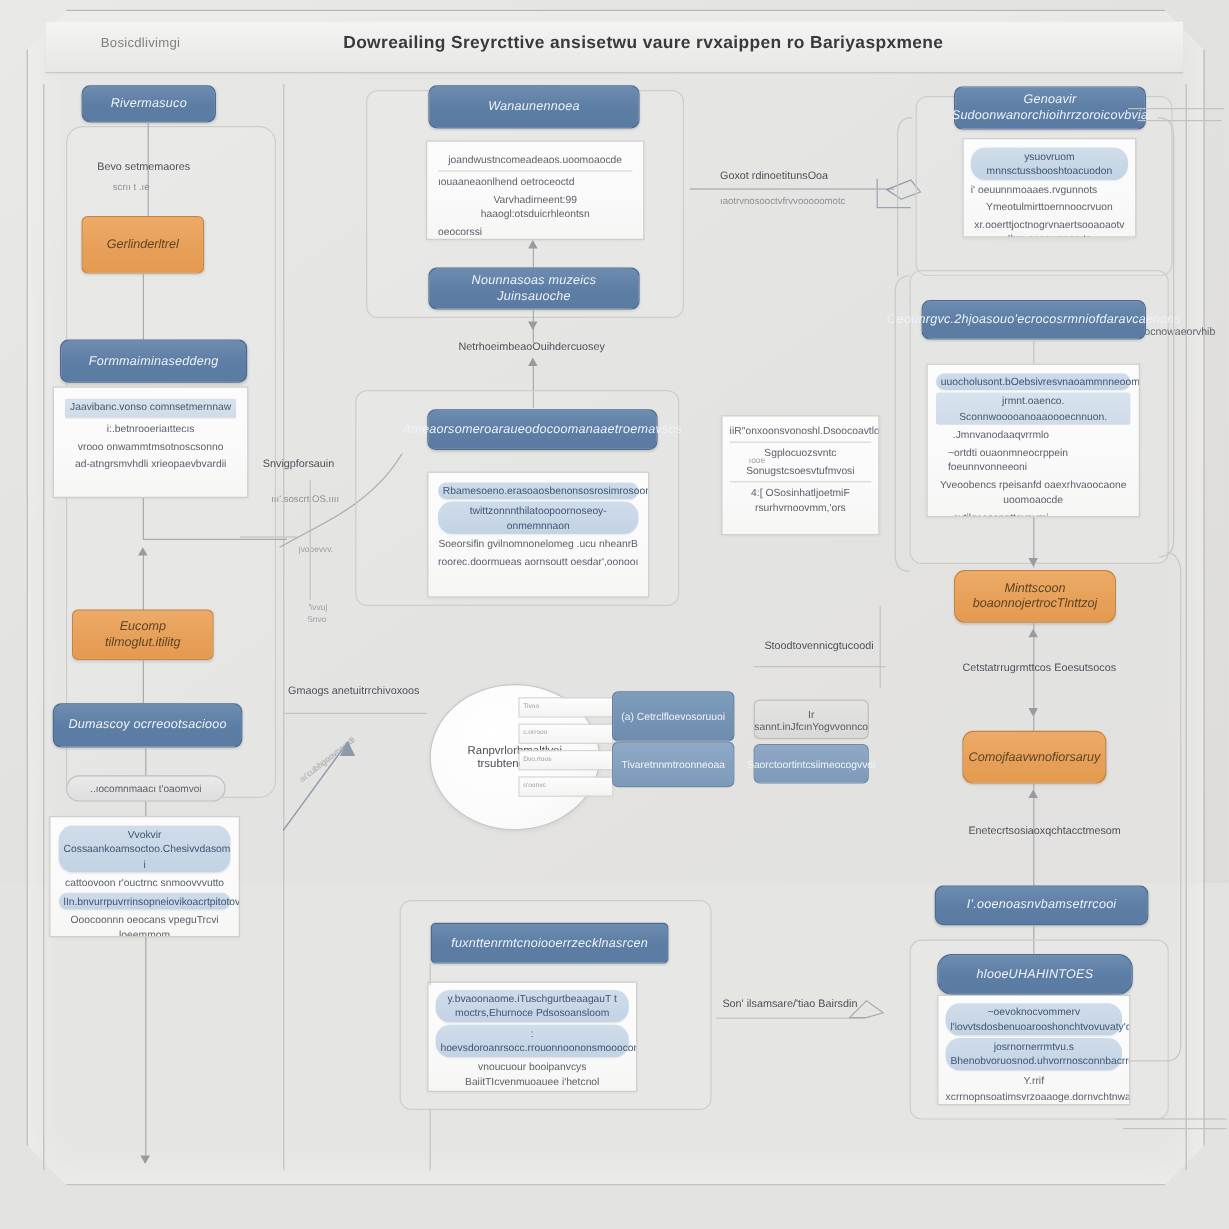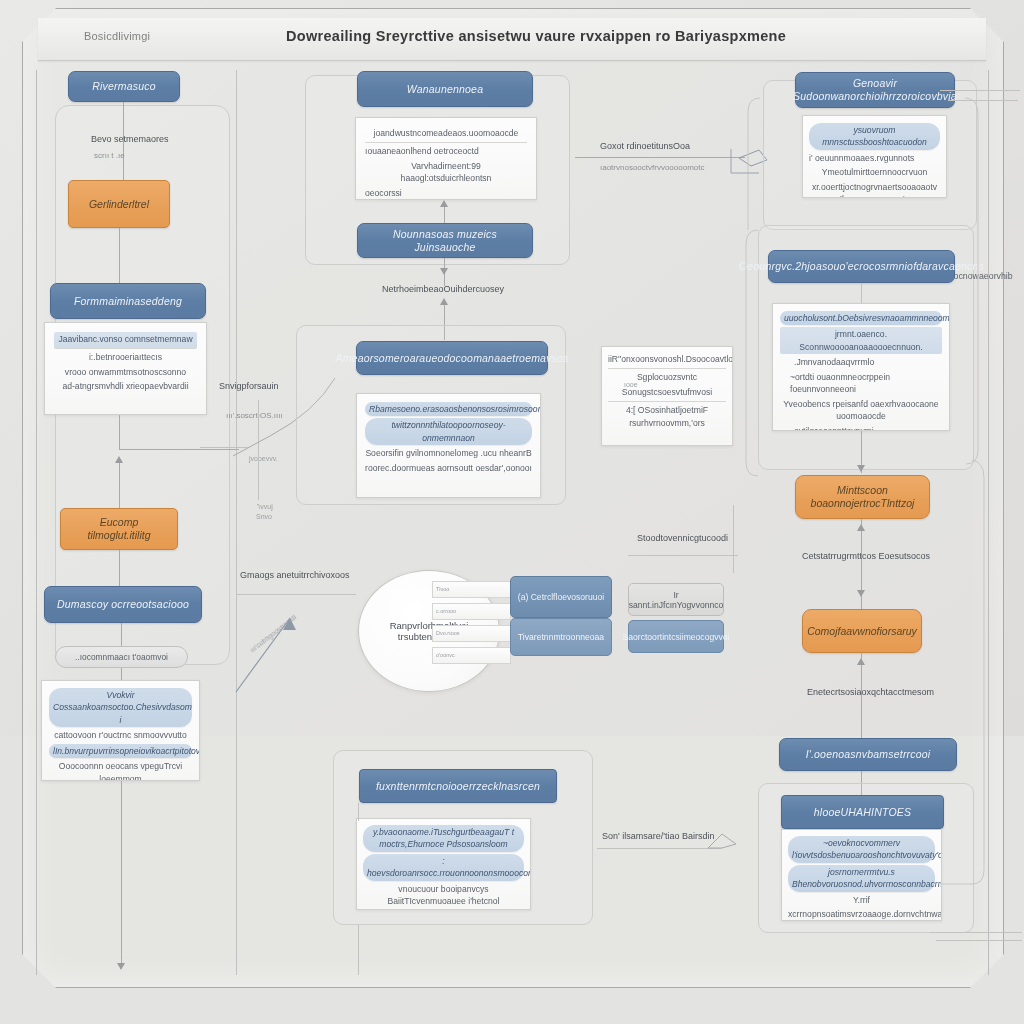--- a/index.html
+++ b/index.html
@@ -69,21 +69,20 @@
     padding:7px 9px;overflow:hidden;
   }
   .prow{
     font-size:8.6px;color:#5a5f68;line-height:1.45;
     filter:blur(.45px);margin:2px 0;text-align:center;
   }
   .prow.hl{
     background:linear-gradient(180deg,#cfdcea 0%,#c3d3e4 100%);
     color:#3f5572;border-radius:12px;padding:1px 4px;
     box-shadow:0 1px 1px rgba(0,0,0,.06);
-    font-style:italic;
   }
   .prow.hl2{
     background:linear-gradient(180deg,#d9e3ee 0%,#cfdbe8 100%);
     color:#46596f;border-radius:2px;padding:1px 4px;
   }
   .prow.rule{border-bottom:1px solid #d6d6d5;padding-bottom:3px;}
   .prow.left{text-align:left;}
 
   
   .group{
@@ -158,21 +157,21 @@
   <div class="vdiv" style="left:988px;top:70px;height:905px;"></div>
   <div class="vline faint" style="left:236px;top:70px;height:905px;"></div>
 
   <div class="group" style="left:55px;top:105px;width:175px;height:560px;border-radius:14px;"></div>
 
   <div class="node blue" style="left:68px;top:71px;width:112px;height:31px;">
     <span>Rivermasuco</span>
   </div>
 
   <div class="vline" style="left:123px;top:102px;height:78px;"></div>
-  <div class="elabel" style="left:74px;top:134px;padding-left:17px;">Bevo setmemaores</div>
+  <div class="elabel" style="left:64px;top:134px;padding-left:17px;">Bevo setmemaores</div>
   <div class="elabel sm" style="left:94px;top:151px;">scrıı t .ıe</div>
 
   <div class="node orange" style="left:68px;top:180px;width:102px;height:48px;">
     <span>Gerlinderltrel</span>
   </div>
 
   <div class="vline" style="left:119px;top:228px;height:55px;"></div>
 
   <div class="node blue" style="left:50px;top:283px;width:156px;height:36px;">
     <span>Formmaiminaseddeng</span>
@@ -401,21 +400,21 @@
   <div class="elabel" style="left:807px;top:687px;">Enetecrtsosiaoxqchtacctmesom</div>
 
   <div class="node blue" style="left:779px;top:738px;width:178px;height:33px;">
     <span>I'.ooenoasnvbamsetrrcooi</span>
   </div>
 
   <div class="vline" style="left:861px;top:771px;height:24px;"></div>
 
   <div class="group" style="left:758px;top:783px;width:216px;height:150px;"></div>
 
-  <div class="node blue sq" style="left:781px;top:795px;width:163px;height:34px;">
+  <div class="node blue sq" style="left:781px;top:795px;width:163px;height:34px;border-radius:12px;">
     <span>hlooeUHAHINTOES</span>
   </div>
 
   <div class="panel" style="left:781px;top:829px;width:161px;height:92px;padding:4px 6px;">
     <div class="prow hl">~oevoknocvommerv l'iovvtsdosbenuoarooshonchtvovuvaty'oacrtorrt</div>
     <div class="prow hl">josrnornerrmtvu.s Bhenobvoruosnod.uhvorrnosconnbacrrrtoon</div>
     <div class="prow">Y.rrif</div>
     <div class="prow">xcrrnopnsoatimsvrzoaaoge.dornvchtnwacttonoeass</div>
 
   </div>

